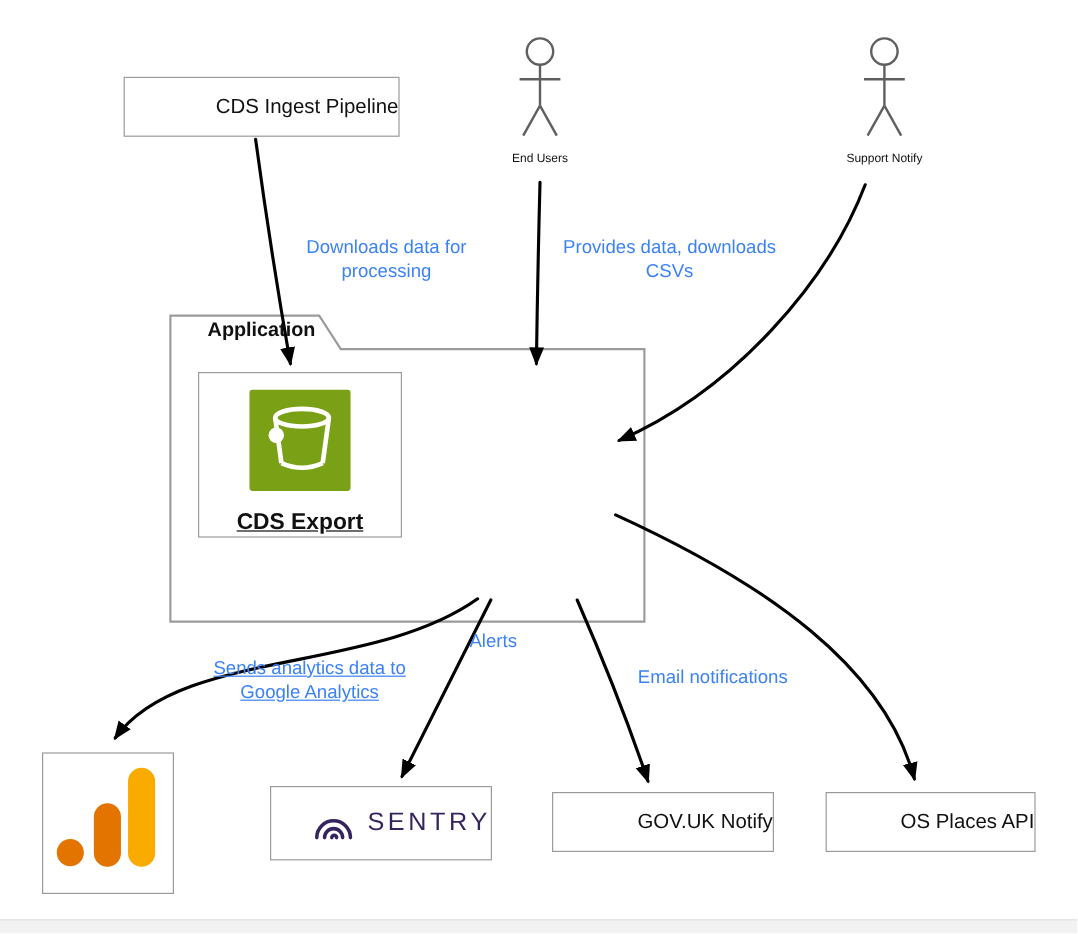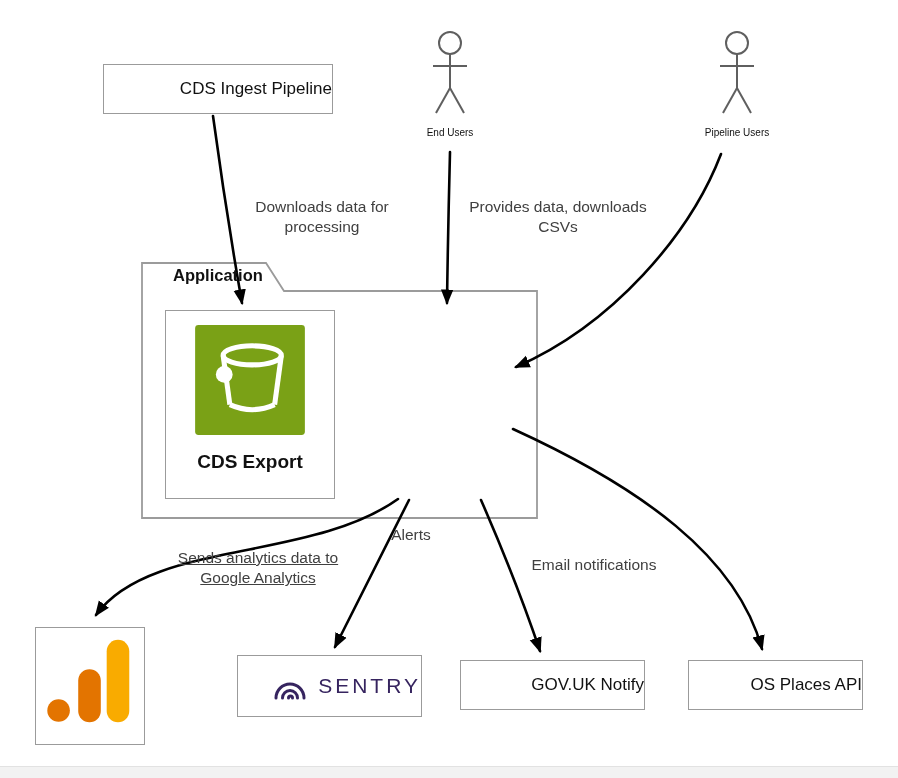--- a/index.html
+++ b/index.html
@@ -6,21 +6,21 @@
   body{font-family:"Liberation Sans","DejaVu Sans",sans-serif;color:#111;}
   .canvas{position:relative;width:898px;height:778px;background:#ffffff;overflow:hidden;}
   .layer{position:absolute;left:0;top:0;z-index:1;pointer-events:none;}
   .node{position:absolute;z-index:2;background:#fff;border:1.6px solid #9b9b9b;box-sizing:border-box;
         display:flex;align-items:center;justify-content:flex-end;text-align:center;}
   .icon-node{flex-direction:column;justify-content:flex-start;}
   .svc-icon{margin-top:13px;}
   .node-title{font-weight:bold;font-size:19px;margin-top:15px;}
   .box-text{font-size:17px;}
   .plain-label{position:absolute;z-index:2;text-align:center;font-size:10px;}
-  .edge-label{position:absolute;z-index:3;font-size:15.5px;line-height:1.3;text-align:center;color:#404040;}
+  .edge-label{position:absolute;z-index:3;font-size:15.5px;line-height:1.3;text-align:center;color:#3b82f6;}
   .app-label{position:absolute;z-index:3;font-weight:bold;font-size:16.5px;margin-left:20px;}
   .sentry-word{color:#36245F;font-size:21px;letter-spacing:3px;font-weight:500;margin-left:9px;}
   .bottom-strip{position:absolute;left:0;top:766px;width:898px;height:12px;background:#f2f2f2;border-top:1px solid #e2e2e2;z-index:0;}
 </style>
 </head>
 <body>
 
 <div class="canvas">
 
   <svg class="layer" width="898" height="778" viewBox="0 0 898 778">
@@ -57,25 +57,25 @@
       <path d="M481,500 Q516,580 540,651" marker-end="url(#ah)"></path>
       <path d="M513,429 C640,487 737,556 762,649" marker-end="url(#ah)"></path>
     </g>
   </svg>
 
   <div class="node" style="left:103px;top:64px;width:230px;height:50px;">
     <span class="box-text">CDS Ingest Pipeline</span>
   </div>
 
   <div class="plain-label" style="left:400px;top:127px;width:100px;">End Users</div>
-  <div class="plain-label" style="left:677px;top:127px;width:120px;">Pipeline Users</div>
+  <div class="plain-label" style="left:677px;top:127px;width:120px;">Support Notify</div>
 
   <div class="app-label" style="left:153px;top:266px;">Application</div>
 
-  <div class="node icon-node" style="left:165px;top:310px;width:170px;height:189px;">
+  <div class="node icon-node" style="left:165px;top:310px;width:170px;height:138px;text-decoration:underline;">
     <svg class="svc-icon" width="112" height="112" viewBox="0 0 100 100">
       <rect x="1" y="1" width="98" height="98" rx="3" fill="#7AA116"></rect>
       <g stroke="#ffffff" stroke-width="4.5" fill="none">
         <ellipse cx="52" cy="28" rx="26" ry="8.5"></ellipse>
         <path d="M26,28 L32,72"></path>
         <path d="M78,28 L72,72"></path>
         <path d="M32,72 Q52,81 72,72"></path>
       </g>
       <circle cx="27" cy="45" r="7.5" fill="#ffffff"></circle>
     </svg>
@@ -84,21 +84,21 @@
 
 
   <div class="node" style="left:35px;top:627px;width:110px;height:118px;">
     <svg width="110" height="118" viewBox="0 0 110 118">
       <rect x="72" y="12" width="23" height="84" rx="11.5" fill="#F9AB00"></rect>
       <rect x="43" y="42" width="23" height="54" rx="11.5" fill="#E37400"></rect>
       <circle cx="23" cy="84" r="11.5" fill="#E37400"></circle>
     </svg>
   </div>
 
-  <div class="node" style="left:225px;top:655px;width:185px;height:62px;margin-left:12px;">
+  <div class="node" style="left:225px;top:655px;width:185px;height:62px;">
     <svg width="36" height="30" viewBox="0 0 36 30">
       <g fill="none" stroke-linecap="round" stroke-width="3" stroke="#36245F">
         <path d="M3,27 A14,14 0 0 1 31,27"></path>
         <path d="M9.5,27 A7.5,7.5 0 0 1 24.5,27"></path>
         <path d="M15.5,27 A2,2 0 0 1 19.5,27"></path>
       </g>
     </svg>
     <span class="sentry-word">SENTRY</span>
   </div>
 

